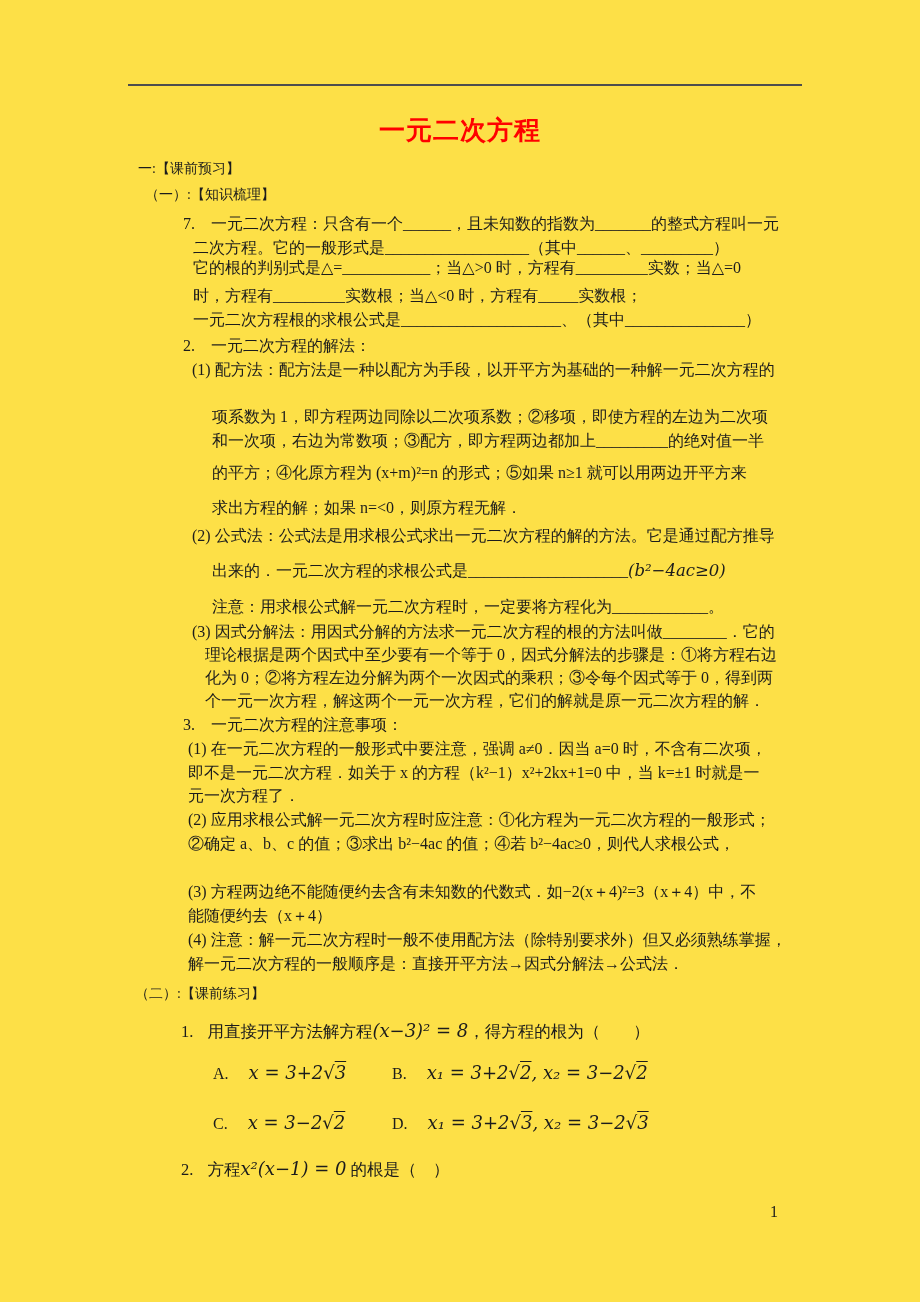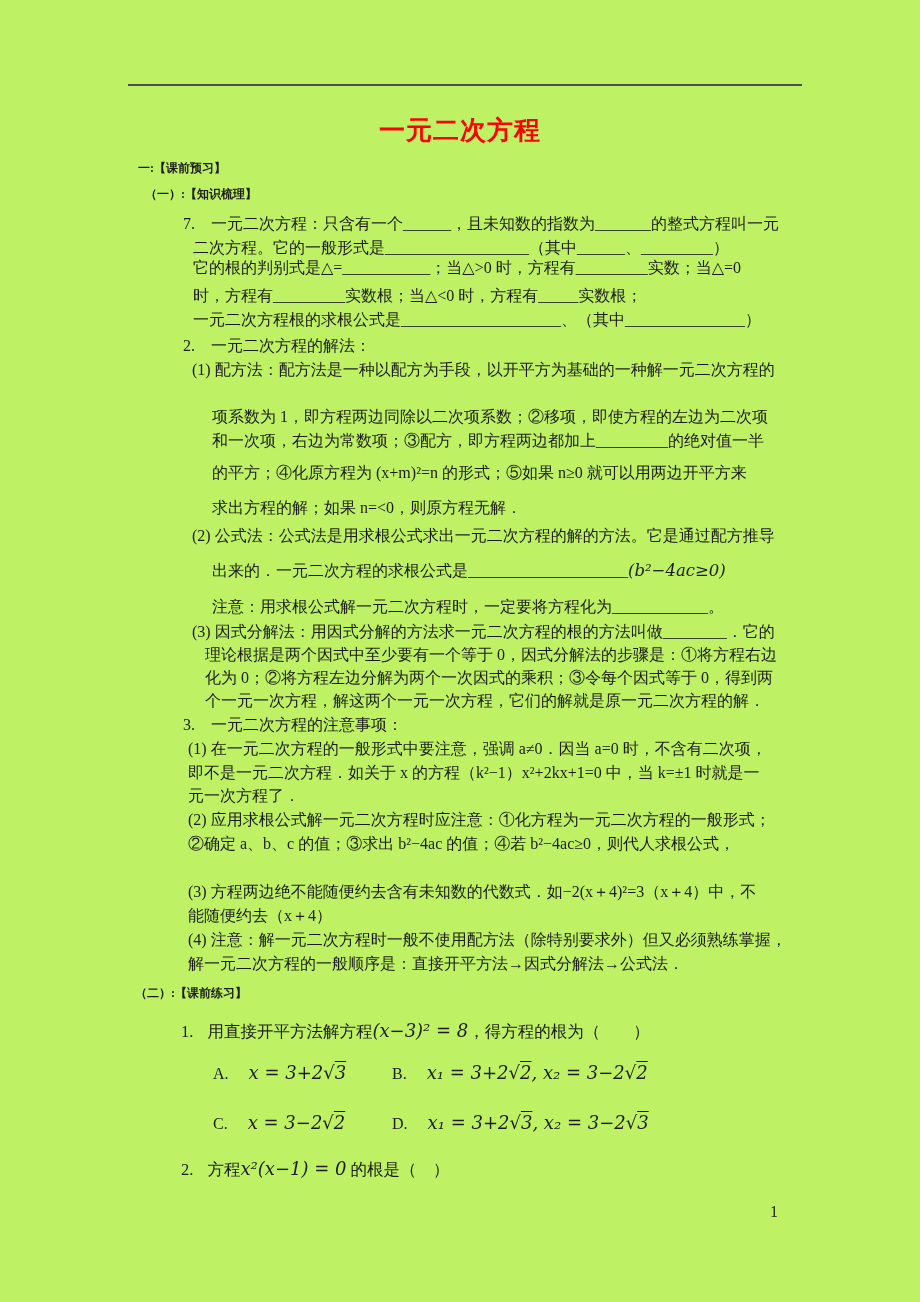--- a/index.html
+++ b/index.html
@@ -1,36 +1,36 @@
 <!DOCTYPE html>
 <html><head>
 <meta charset="utf-8">
 <style>
   html,body{margin:0;padding:0;background:#ffffff;}
   .page{
     position:relative;
     width:920px;height:1302px;
-    background:#bef264;
+    background:#fde047;
     color:#1c1c1c;
     font-family:"Liberation Serif","DejaVu Serif",serif;
     overflow:hidden;
   }
   .top-rule{
     position:absolute;top:84px;left:128px;width:674px;height:2px;
     background:#4d4d4d;
   }
   .doc-title{
     position:absolute;top:113px;left:0;width:920px;
     text-align:center;
     font-size:26px;font-weight:bold;color:#ff0000;
     letter-spacing:1px;
   }
   .heading{
     position:absolute;
-    font-size:12px;font-weight:bold;color:#1c1c1c;
+    font-size:14px;font-weight:normal;color:#1c1c1c;
     white-space:nowrap;
   }
   .line{
     position:absolute;
     font-size:16px;line-height:20px;
     white-space:nowrap;
   }
   .math{
     font-family:"DejaVu Serif","Liberation Serif",serif;
     font-style:italic;
@@ -62,21 +62,21 @@
 
   <div class="line" style="top:214px;left:183px;"><span>7.　一元二次方程：只含有一个______，且未知数的指数为_______的整式方程叫一元</span></div>
   <div class="line" style="top:238px;left:193px;"><span>二次方程。它的一般形式是__________________（其中______、_________）</span></div>
   <div class="line" style="top:258px;left:193px;"><span>它的根的判别式是△=___________；当△&gt;0 时，方程有_________实数；当△=0</span></div>
   <div class="line" style="top:286px;left:193px;"><span>时，方程有_________实数根；当△&lt;0 时，方程有_____实数根；</span></div>
   <div class="line" style="top:310px;left:193px;"><span>一元二次方程根的求根公式是____________________、（其中_______________）</span></div>
   <div class="line" style="top:336px;left:183px;"><span>2.　一元二次方程的解法：</span></div>
   <div class="line" style="top:360px;left:192px;"><span>(1) 配方法：配方法是一种以配方为手段，以开平方为基础的一种解一元二次方程的</span></div>
   <div class="line" style="top:407px;left:212px;"><span>项系数为 1，即方程两边同除以二次项系数；②移项，即使方程的左边为二次项</span></div>
   <div class="line" style="top:431px;left:212px;"><span>和一次项，右边为常数项；③配方，即方程两边都加上_________的绝对值一半</span></div>
-  <div class="line" style="top:463px;left:212px;"><span>的平方；④化原方程为 (x+m)²=n 的形式；⑤如果 n≥0 就可以用两边开平方来</span></div>
+  <div class="line" style="top:463px;left:212px;"><span>的平方；④化原方程为 (x+m)²=n 的形式；⑤如果 n≥1 就可以用两边开平方来</span></div>
   <div class="line" style="top:498px;left:212px;"><span>求出方程的解；如果 n=&lt;0，则原方程无解．</span></div>
   <div class="line" style="top:526px;left:192px;"><span>(2) 公式法：公式法是用求根公式求出一元二次方程的解的方法。它是通过配方推导</span></div>
   <div class="line" style="top:561px;left:212px;"><span>出来的．一元二次方程的求根公式是____________________</span><span class="math">(b²−4ac≥0)</span></div>
   <div class="line" style="top:597px;left:212px;"><span>注意：用求根公式解一元二次方程时，一定要将方程化为____________。</span></div>
   <div class="line" style="top:622px;left:192px;"><span>(3) 因式分解法：用因式分解的方法求一元二次方程的根的方法叫做________．它的</span></div>
   <div class="line" style="top:645px;left:205px;"><span>理论根据是两个因式中至少要有一个等于 0，因式分解法的步骤是：①将方程右边</span></div>
   <div class="line" style="top:668px;left:205px;"><span>化为 0；②将方程左边分解为两个一次因式的乘积；③令每个因式等于 0，得到两</span></div>
   <div class="line" style="top:691px;left:205px;"><span>个一元一次方程，解这两个一元一次方程，它们的解就是原一元二次方程的解．</span></div>
   <div class="line" style="top:715px;left:183px;"><span>3.　一元二次方程的注意事项：</span></div>
   <div class="line" style="top:739px;left:188px;"><span>(1) 在一元二次方程的一般形式中要注意，强调 a≠0．因当 a=0 时，不含有二次项，</span></div>

